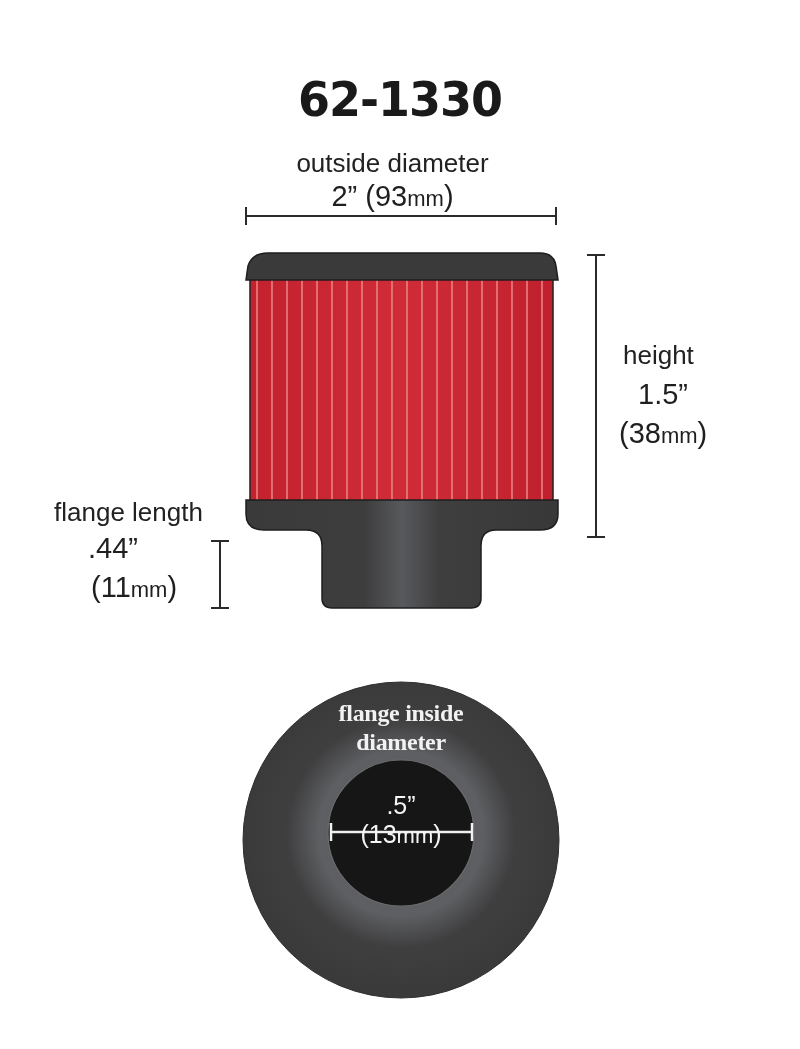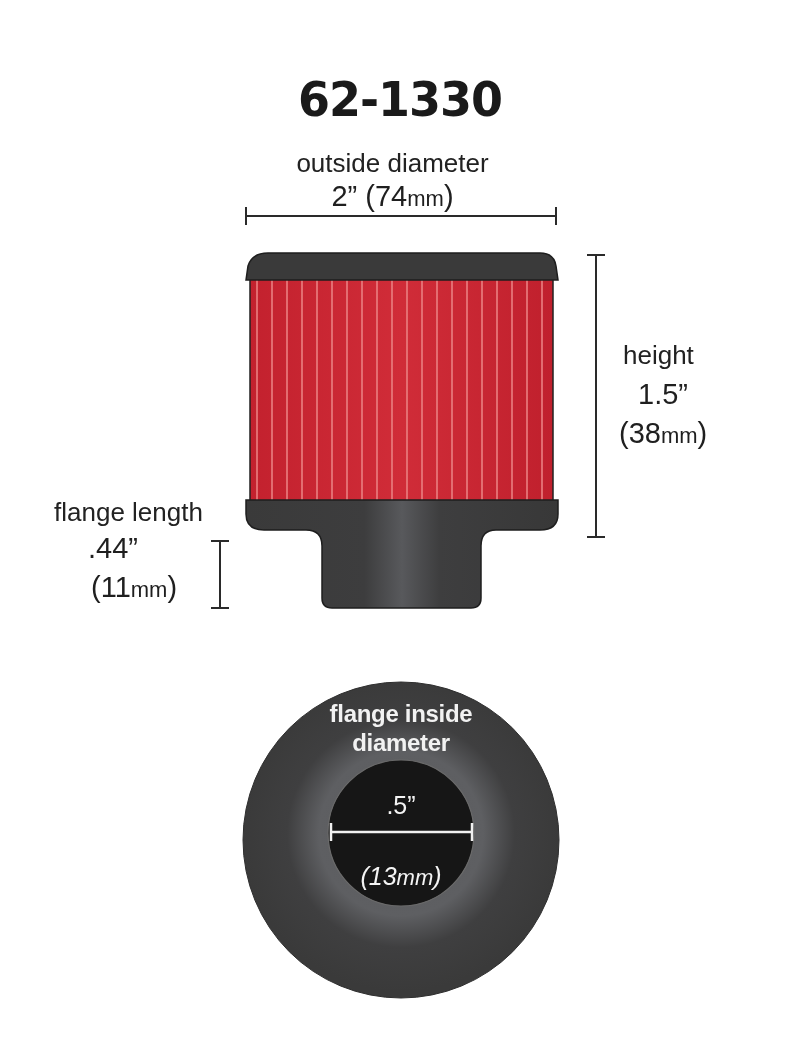--- a/index.html
+++ b/index.html
@@ -7,32 +7,32 @@
          font-family: "Liberation Sans", "DejaVu Sans", sans-serif; color: #1c1c1c; }
   .abs { position: absolute; }
   .title { left: 0; width: 800px; top: 72px; text-align: center; font-size: 46px;
            font-weight: 900; letter-spacing: -1px; color: #1a1a1a;
            font-family: "DejaVu Sans", sans-serif; transform: scaleY(1.05); }
   .label { font-size: 26px; color: #222; white-space: nowrap; }
   .value { font-size: 29px; color: #1f1f1f; white-space: nowrap; }
   .mm { font-size: 22px; }
   .center { text-align: center; }
   svg { position: absolute; left: 0; top: 0; }
-  .circ-label { color: #f2f2f2; font-weight: bold; font-size: 24px; letter-spacing: -0.3px; }
+  .circ-label { color: #f2f2f2; font-weight: bold; font-size: 24px; letter-spacing: -0.3px; font-family: Liberation Serif, serif; }
   .circ-value { color: #f4f4f4; font-size: 25px; }
 </style>
 </head>
 <body>
 
 <div class="abs title">62-1330</div>
 
 <div class="abs label center" style="left:0;width:785px;top:148px;">outside diameter</div>
 <div class="abs value center" style="left:0;width:785px;top:180px;">
   <span>2”</span>
-  <span>(</span><span>74</span><span class="mm">mm</span><span>)</span>
+  <span>(</span><span>93</span><span class="mm">mm</span><span>)</span>
 </div>
 
 <svg width="800" height="1049" viewBox="0 0 800 1049">
   <defs>
     <linearGradient id="flangeGrad" x1="0" x2="1" y1="0" y2="0">
       <stop offset="0" stop-color="#3a3a3a"></stop>
       <stop offset="0.38" stop-color="#3d3d3e"></stop>
       <stop offset="0.5" stop-color="#58595c"></stop>
       <stop offset="0.62" stop-color="#3e3e3f"></stop>
       <stop offset="1" stop-color="#383838"></stop>
@@ -101,15 +101,15 @@
 
 <div class="abs label" style="left:54px;top:497px;">flange length</div>
 <div class="abs value" style="left:88px;top:532px;">.44”</div>
 <div class="abs value" style="left:91px;top:571px;">
   <span>(</span><span>11</span><span class="mm">mm</span><span>)</span>
 </div>
 
 <div class="abs circ-label center" style="left:301px;width:200px;top:700px;">flange inside</div>
 <div class="abs circ-label center" style="left:301px;width:200px;top:729px;">diameter</div>
 <div class="abs circ-value center" style="left:351px;width:100px;top:791px;">.5”</div>
-<div class="abs circ-value center" style="left:331px;width:140px;top:862px;font-style:italic;">
+<div class="abs circ-value center" style="left:331px;width:140px;top:820px;">
   <span>(</span><span>13</span><span class="mm">mm</span><span>)</span>
 </div>
 
 </body></html>

